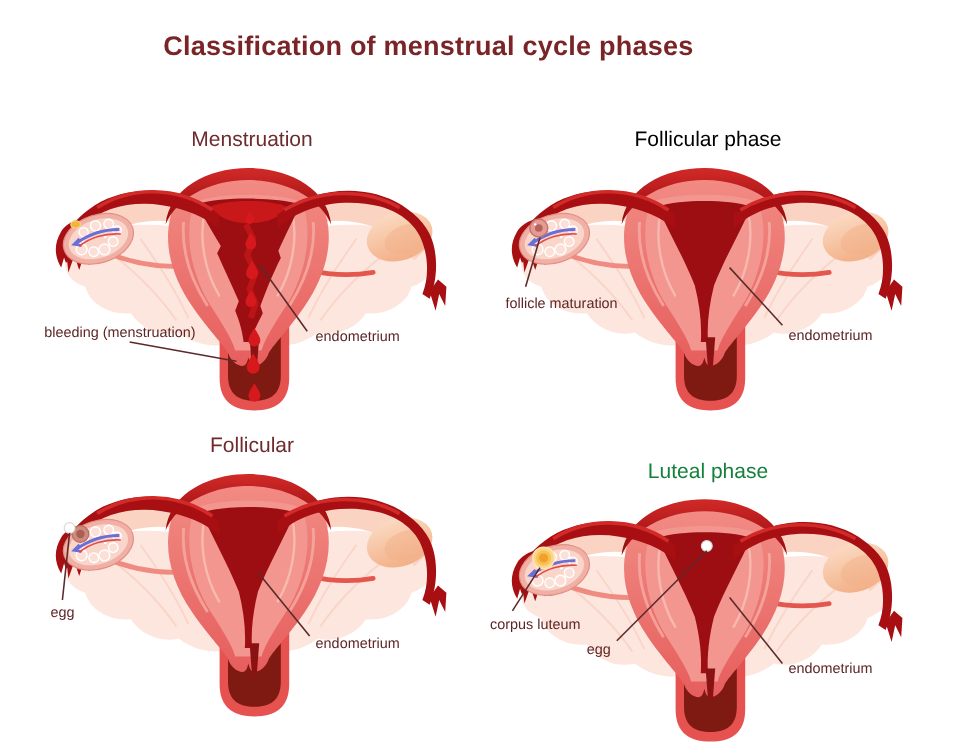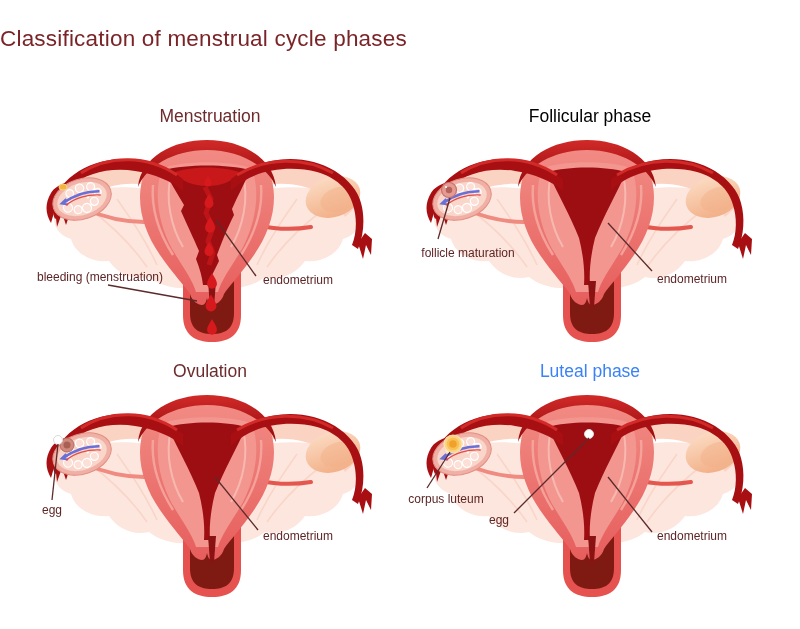--- a/index.html
+++ b/index.html
@@ -1,19 +1,19 @@
 <!DOCTYPE html>
 <html><head>
 <meta charset="utf-8">
 <style>
   html,body{margin:0;padding:0;background:#fff;}
   body{font-family:"Liberation Sans", sans-serif;}
   #stage{position:relative;width:800px;height:629px;background:#ffffff;overflow:hidden;}
-  .main-title{position:absolute;left:0;top:26px;width:714px;
-    font-size:22.5px;font-weight:normal;letter-spacing:.2px;}
+  .main-title{position:absolute;left:0;top:26px;width:714px;text-align:center;
+    font-size:22.5px;font-weight:bold;letter-spacing:.2px;}
   .panel{position:absolute;width:370px;height:252px;}
   .panel-heading{height:37px;display:flex;align-items:center;justify-content:center;
     font-size:17.5px;font-weight:500;}
   .panel svg{display:block;width:370px;height:212px;}
   svg text{font-family:"Liberation Sans", sans-serif;font-size:12px;}
 </style>
 </head>
 <body>
 
 <div id="stage">
@@ -226,21 +226,21 @@
           </g>
           <line x1="45" y1="63" x2="33" y2="104" stroke="#5c2a2b" stroke-width="1.3"></line>
           <text x="63" y="122" text-anchor="middle" fill="#5e2526">follicle maturation</text>
           <line x1="203" y1="88" x2="247" y2="136" stroke="#5c2a2b" stroke-width="1.3"></line>
           <text x="252" y="148" text-anchor="start" fill="#5e2526">endometrium</text>
         </svg>
       </div>
   </div>
 
   <div class="panel" style="left:25px;top:353px;">
-    <div class="panel-heading" style="color: rgb(109, 43, 45);">Ovulation</div>
+    <div class="panel-heading" style="color: rgb(109, 43, 45);">Follicular</div>
     <div class="fig">
         <svg viewBox="0 0 370 212" xmlns="http://www.w3.org/2000/svg">
     <defs>
       <linearGradient id="wall2" x1="0" y1="0" x2="0" y2="1">
         <stop offset="0" stop-color="#f28d85"></stop>
               <stop offset="1" stop-color="#e65e5d"></stop>
       </linearGradient>
       <linearGradient id="rim2" x1="0" y1="0" x2="0" y2="1">
         <stop offset="0" stop-color="#d12a28"></stop>
               <stop offset="1" stop-color="#94090d"></stop>
@@ -330,21 +330,21 @@
         <circle cx="33" cy="50" r="4.5" fill="#ffffff" stroke="#d9d9d9" stroke-width="1"></circle>
           <line x1="33" y1="54" x2="27" y2="110" stroke="#5c2a2b" stroke-width="1.3"></line>
           <text x="27" y="124" text-anchor="middle" fill="#5e2526">egg</text>
           <line x1="190" y1="87" x2="233" y2="140" stroke="#5c2a2b" stroke-width="1.3"></line>
           <text x="238" y="150" text-anchor="start" fill="#5e2526">endometrium</text>
         </svg>
       </div>
   </div>
 
   <div class="panel" style="left:405px;top:353px;">
-    <div class="panel-heading" style="color: #3b82f6;">Luteal phase</div>
+    <div class="panel-heading" style="color: #15803d; margin-top: 21px;">Luteal phase</div>
     <div class="fig">
         <svg viewBox="0 0 370 212" xmlns="http://www.w3.org/2000/svg">
     <defs>
       <linearGradient id="wall3" x1="0" y1="0" x2="0" y2="1">
         <stop offset="0" stop-color="#f28d85"></stop>
               <stop offset="1" stop-color="#e65e5d"></stop>
       </linearGradient>
       <linearGradient id="rim3" x1="0" y1="0" x2="0" y2="1">
         <stop offset="0" stop-color="#d12a28"></stop>
               <stop offset="1" stop-color="#94090d"></stop>

